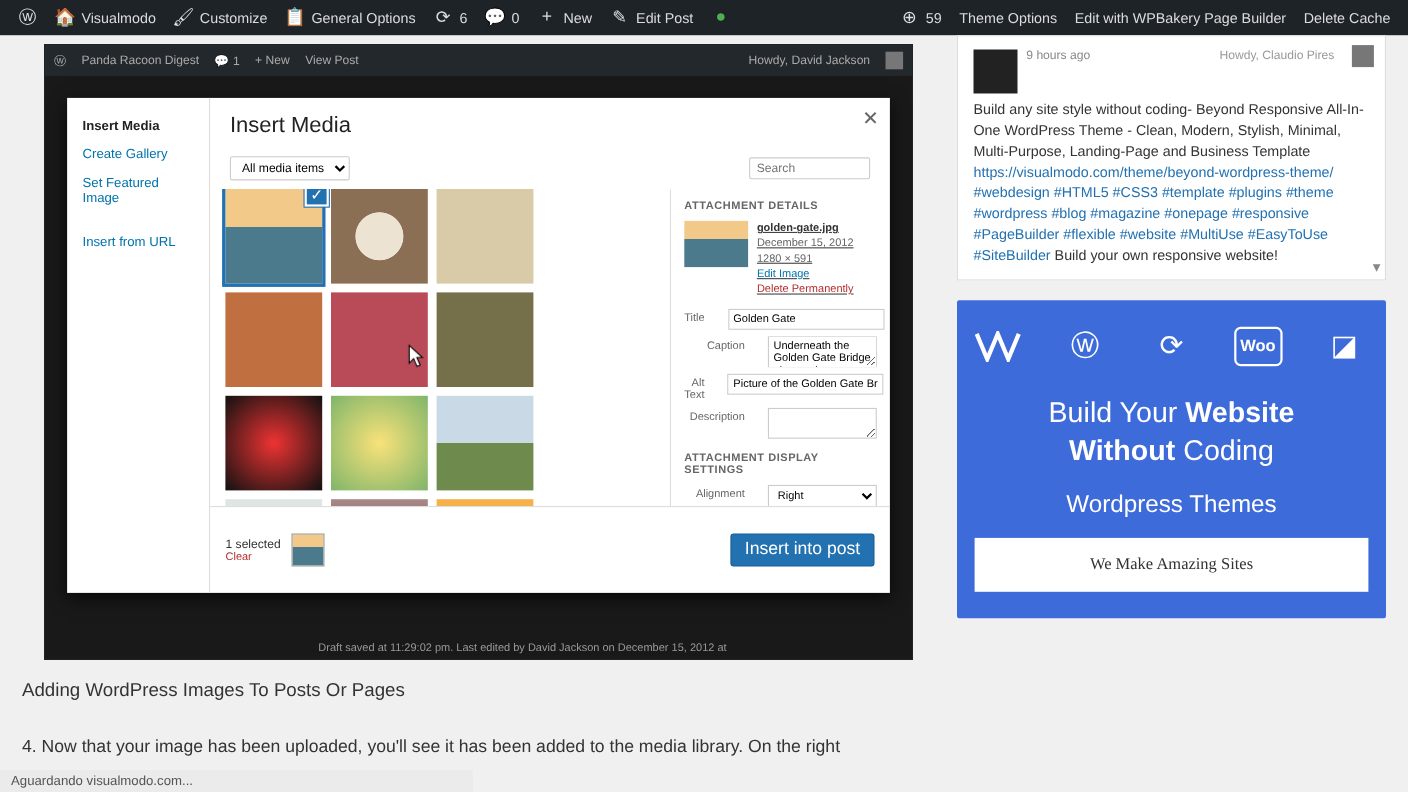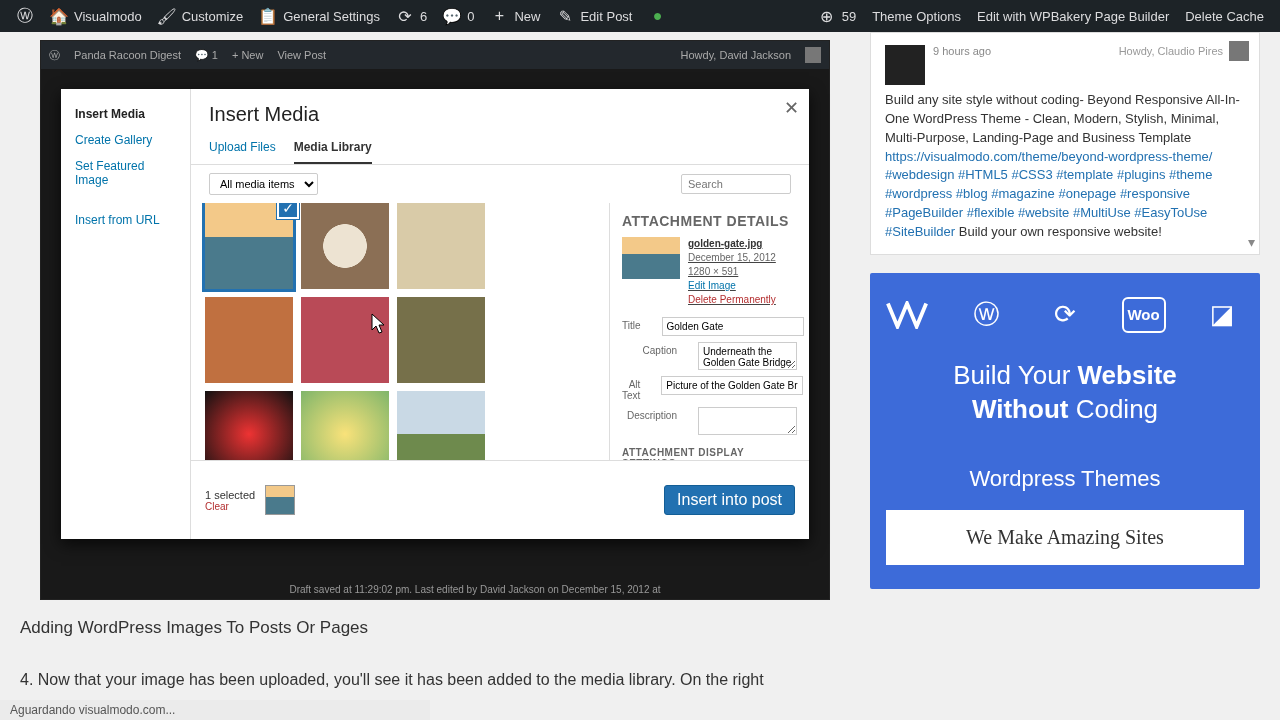--- a/index.html
+++ b/index.html
@@ -39,21 +39,21 @@
 .modal-toolbar .tb-grow { flex: 1; }
 .modal-toolbar input { width: 110px; }
 
 .modal-content { flex: 1; display: flex; overflow: hidden; }
 .grid-wrap { flex: 1; padding: 0 14px; overflow: auto; }
 .grid { display: grid; grid-template-columns: repeat(3, 88px); gap: 8px; }
 .thumb { width: 88px; height: 86px; background: #888; position: relative; cursor: pointer; background-size: cover; background-position: center; }
 .thumb.selected { outline: 3px solid #2271b1; }
 .thumb .check { position: absolute; right: -6px; top: -6px; width: 22px; height: 22px; background: #2271b1; color: #fff; display: flex; align-items: center; justify-content: center; font-size: 14px; border: 2px solid #fff; box-shadow: 0 0 0 1px #2271b1; }
 .details { width: 200px; border-left: 1px solid #ddd; padding: 10px 12px; font-size: 11px; color: #444; overflow: auto; }
-.details h4 { font-size: 14px; letter-spacing: 0.5px; color: #666; text-transform: uppercase; margin-bottom: 8px; }
+.details h4 { font-size: 10px; letter-spacing: 0.5px; color: #666; text-transform: uppercase; margin-bottom: 8px; }
 .det-top { display: flex; gap: 8px; margin-bottom: 10px; text-decoration: underline; }
 .det-thumb { width: 58px; height: 42px; background: #8a6; background-size: cover; }
 .det-meta { font-size: 10px; color: #666; line-height: 1.4; }
 .det-meta .fname { font-weight: bold; color: #333; }
 .det-meta .link { color: #0073aa; cursor: pointer; }
 .det-meta .del { color: #b32d2e; cursor: pointer; }
 .field { display: flex; align-items: flex-start; margin-bottom: 6px; gap: 21px; }
 .field label { width: 55px; text-align: right; font-size: 10px; color: #666; padding-top: 3px; }
 .field input, .field textarea, .field select { flex: 1; font-size: 10px; padding: 3px 4px; border: 1px solid #ccc; background: #fff; }
 .field textarea { height: 28px; resize: vertical; }
@@ -69,33 +69,33 @@
 .frame-status { position: absolute; bottom: 4px; left: 100px; right: 20px; font-size: 10px; color: #999; text-align: center; }
 
 
 .article-cap { font-size: 17px; color: #333; margin: 18px 0 30px 0; }
 .article-body { font-size: 16px; color: #333; line-height: 1.5; }
 
 
 .widget-post { background: #fff; border: 1px solid #ddd; padding: 12px 14px; font-size: 13px; color: #333; margin-bottom: 18px; position: relative; }
 .widget-post .avatar { width: 40px; height: 40px; background: #222; float: left; margin-right: 8px; }
 .widget-post .ago { font-size: 11px; color: #888; padding-left: 48px; }
-.widget-post .howdy { position: absolute; right: 10px; top: 8px; font-size: 11px; color: #999; display: flex; align-items: center; gap: 6px; }
+.widget-post .howdy { position: absolute; right: 10px; top: 8px; font-size: 11px; color: #999; display: flex; align-items: center; gap: 16px; }
 .widget-post .howdy .hav { width: 20px; height: 20px; background: #777; }
 .widget-post .body { clear: both; padding-top: 6px; line-height: 1.45; }
 .widget-post a { color: #2271b1; text-decoration: none; }
 .widget-post .scroll-corner { position: absolute; right: 4px; bottom: 4px; color: #888; font-size: 14px; }
 
 .promo { background: #3d6bd9; color: #fff; padding: 24px 16px; border-radius: 2px; }
 .promo-icons { display: flex; justify-content: space-between; align-items: center; margin-bottom: 26px; }
 .promo-icons .pi { width: 44px; height: 36px; display: flex; align-items: center; justify-content: center; font-size: 26px; color: #fff; }
-.promo-head { text-align: center; font-size: 26px; font-weight: 300; line-height: 1.3; margin-bottom: 40px; }
+.promo-head { text-align: center; font-size: 26px; font-weight: 300; line-height: 1.3; margin-bottom: 19px; }
 .promo-head b { font-weight: 700; }
 .promo-sub { text-align: center; font-size: 22px; margin-bottom: 18px; }
-.promo-card { background: #fff; color: #333; padding: 16px 10px; text-align: center; font-family: Georgia, serif; font-size: 20px; }
+.promo-card { background: #fff; color: #333; padding: 16px 10px; text-align: center; font-family: Georgia, serif; font-size: 15px; }
 
 
 .loading { position: absolute; bottom: 0; left: 0; background: #ebebeb; color: #555; font-size: 12px; padding: 3px 10px; width: 430px; }
 
 
 .cursor { position: absolute; left: 368px; top: 312px; width: 20px; height: 24px; pointer-events: none; z-index: 999; }
 
 
 .t0{background:linear-gradient(#f3c989 40%,#4a7a8c 40%);} 
 .t1{background:radial-gradient(circle,#ede3d2 35%,#8b6f55 36%);} 
@@ -120,21 +120,21 @@
   <div class="ab-item">
       <span class="wicon">🏠</span>
       <span>Visualmodo</span>
     </div>
   <div class="ab-item">
       <span class="wicon">🖌</span>
       <span>Customize</span>
     </div>
   <div class="ab-item">
       <span class="wicon">📋</span>
-      <span>General Settings</span>
+      <span>General Options</span>
     </div>
   <div class="ab-item">
       <span class="wicon">⟳</span>
       <span>6</span>
     </div>
   <div class="ab-item">
       <span class="wicon">💬</span>
       <span>0</span>
     </div>
   <div class="ab-item">
@@ -184,24 +184,20 @@
           <div class="modal-side">
             <div class="side-item active">Insert Media</div>
             <div class="side-item">Create Gallery</div>
             <div class="side-item">Set Featured Image</div>
             <div class="side-sep"></div>
             <div class="side-item">Insert from URL</div>
           </div>
           <div class="modal-main">
             <div class="modal-close">✕</div>
             <div class="modal-title">Insert Media</div>
-            <div class="modal-tabs">
-              <div class="tab">Upload Files</div>
-              <div class="tab active">Media Library</div>
-            </div>
             <div class="modal-toolbar">
               <select><option>All media items</option></select>
               <div class="tb-grow"></div>
               <input type="text" placeholder="Search" style="">
             </div>
             <div class="modal-content">
               <div class="grid-wrap">
                 <div class="grid">
                   <div class="thumb t0 selected">
                       <div class="check">✓</div>

